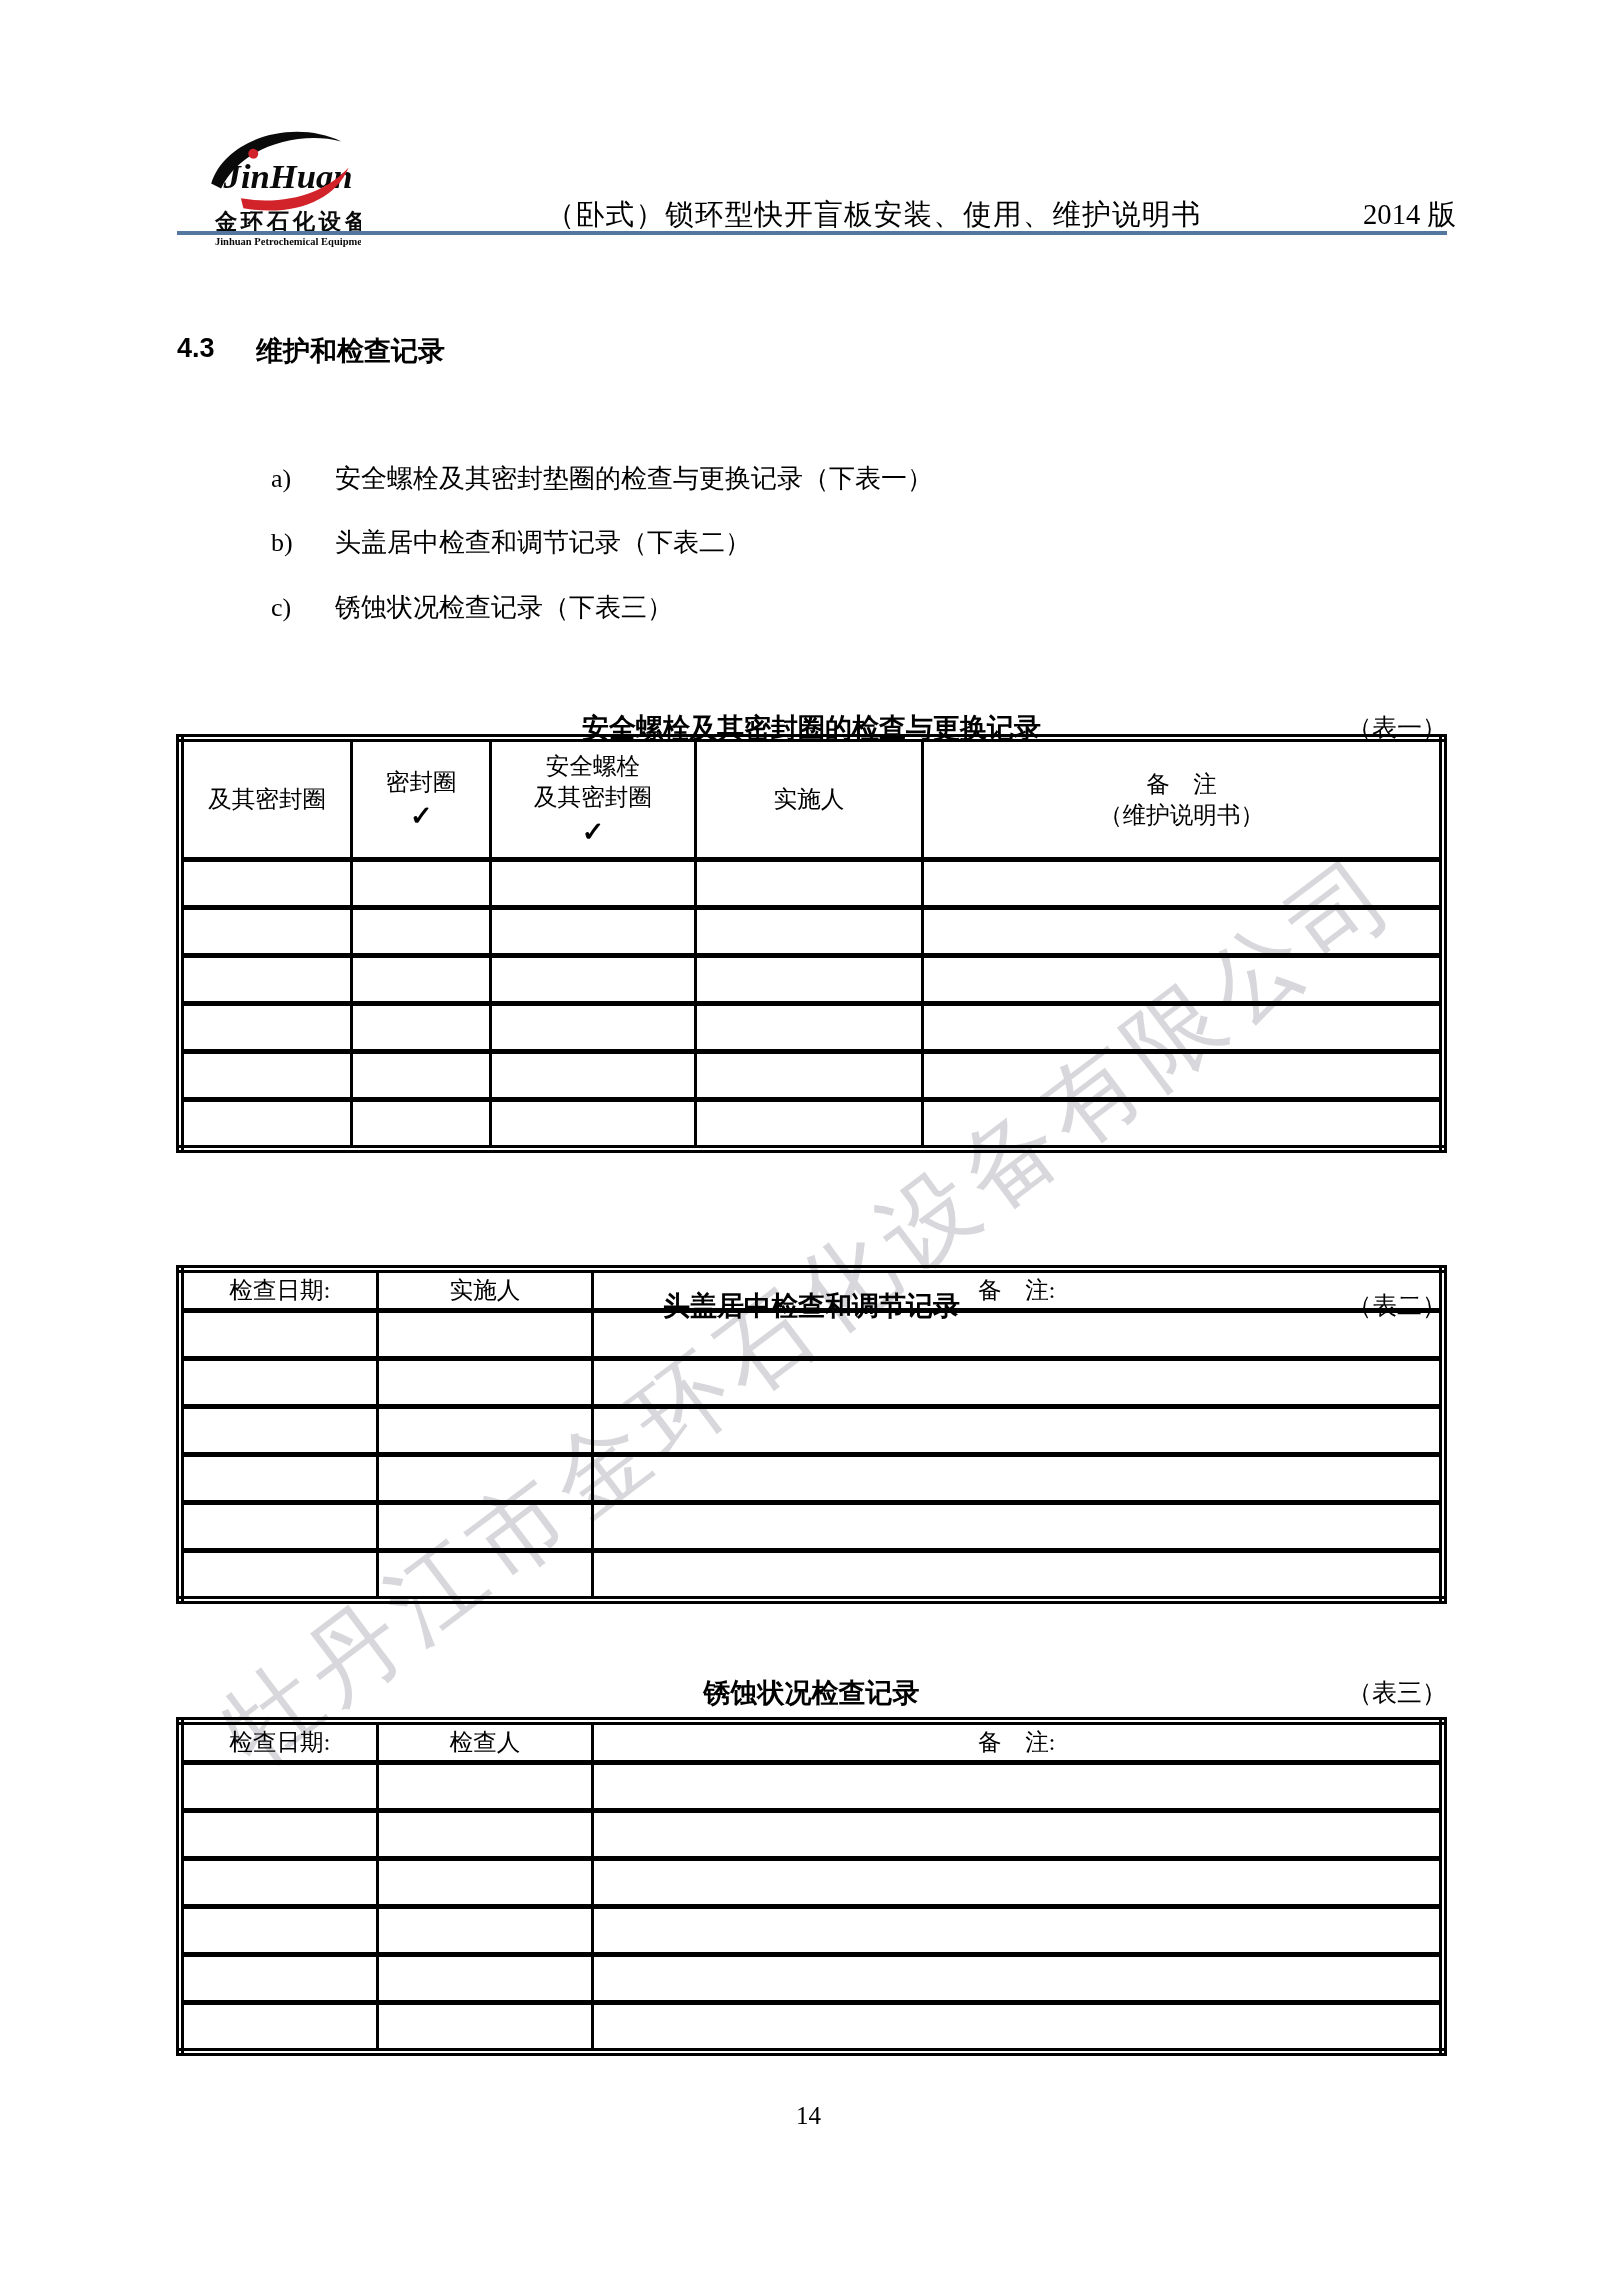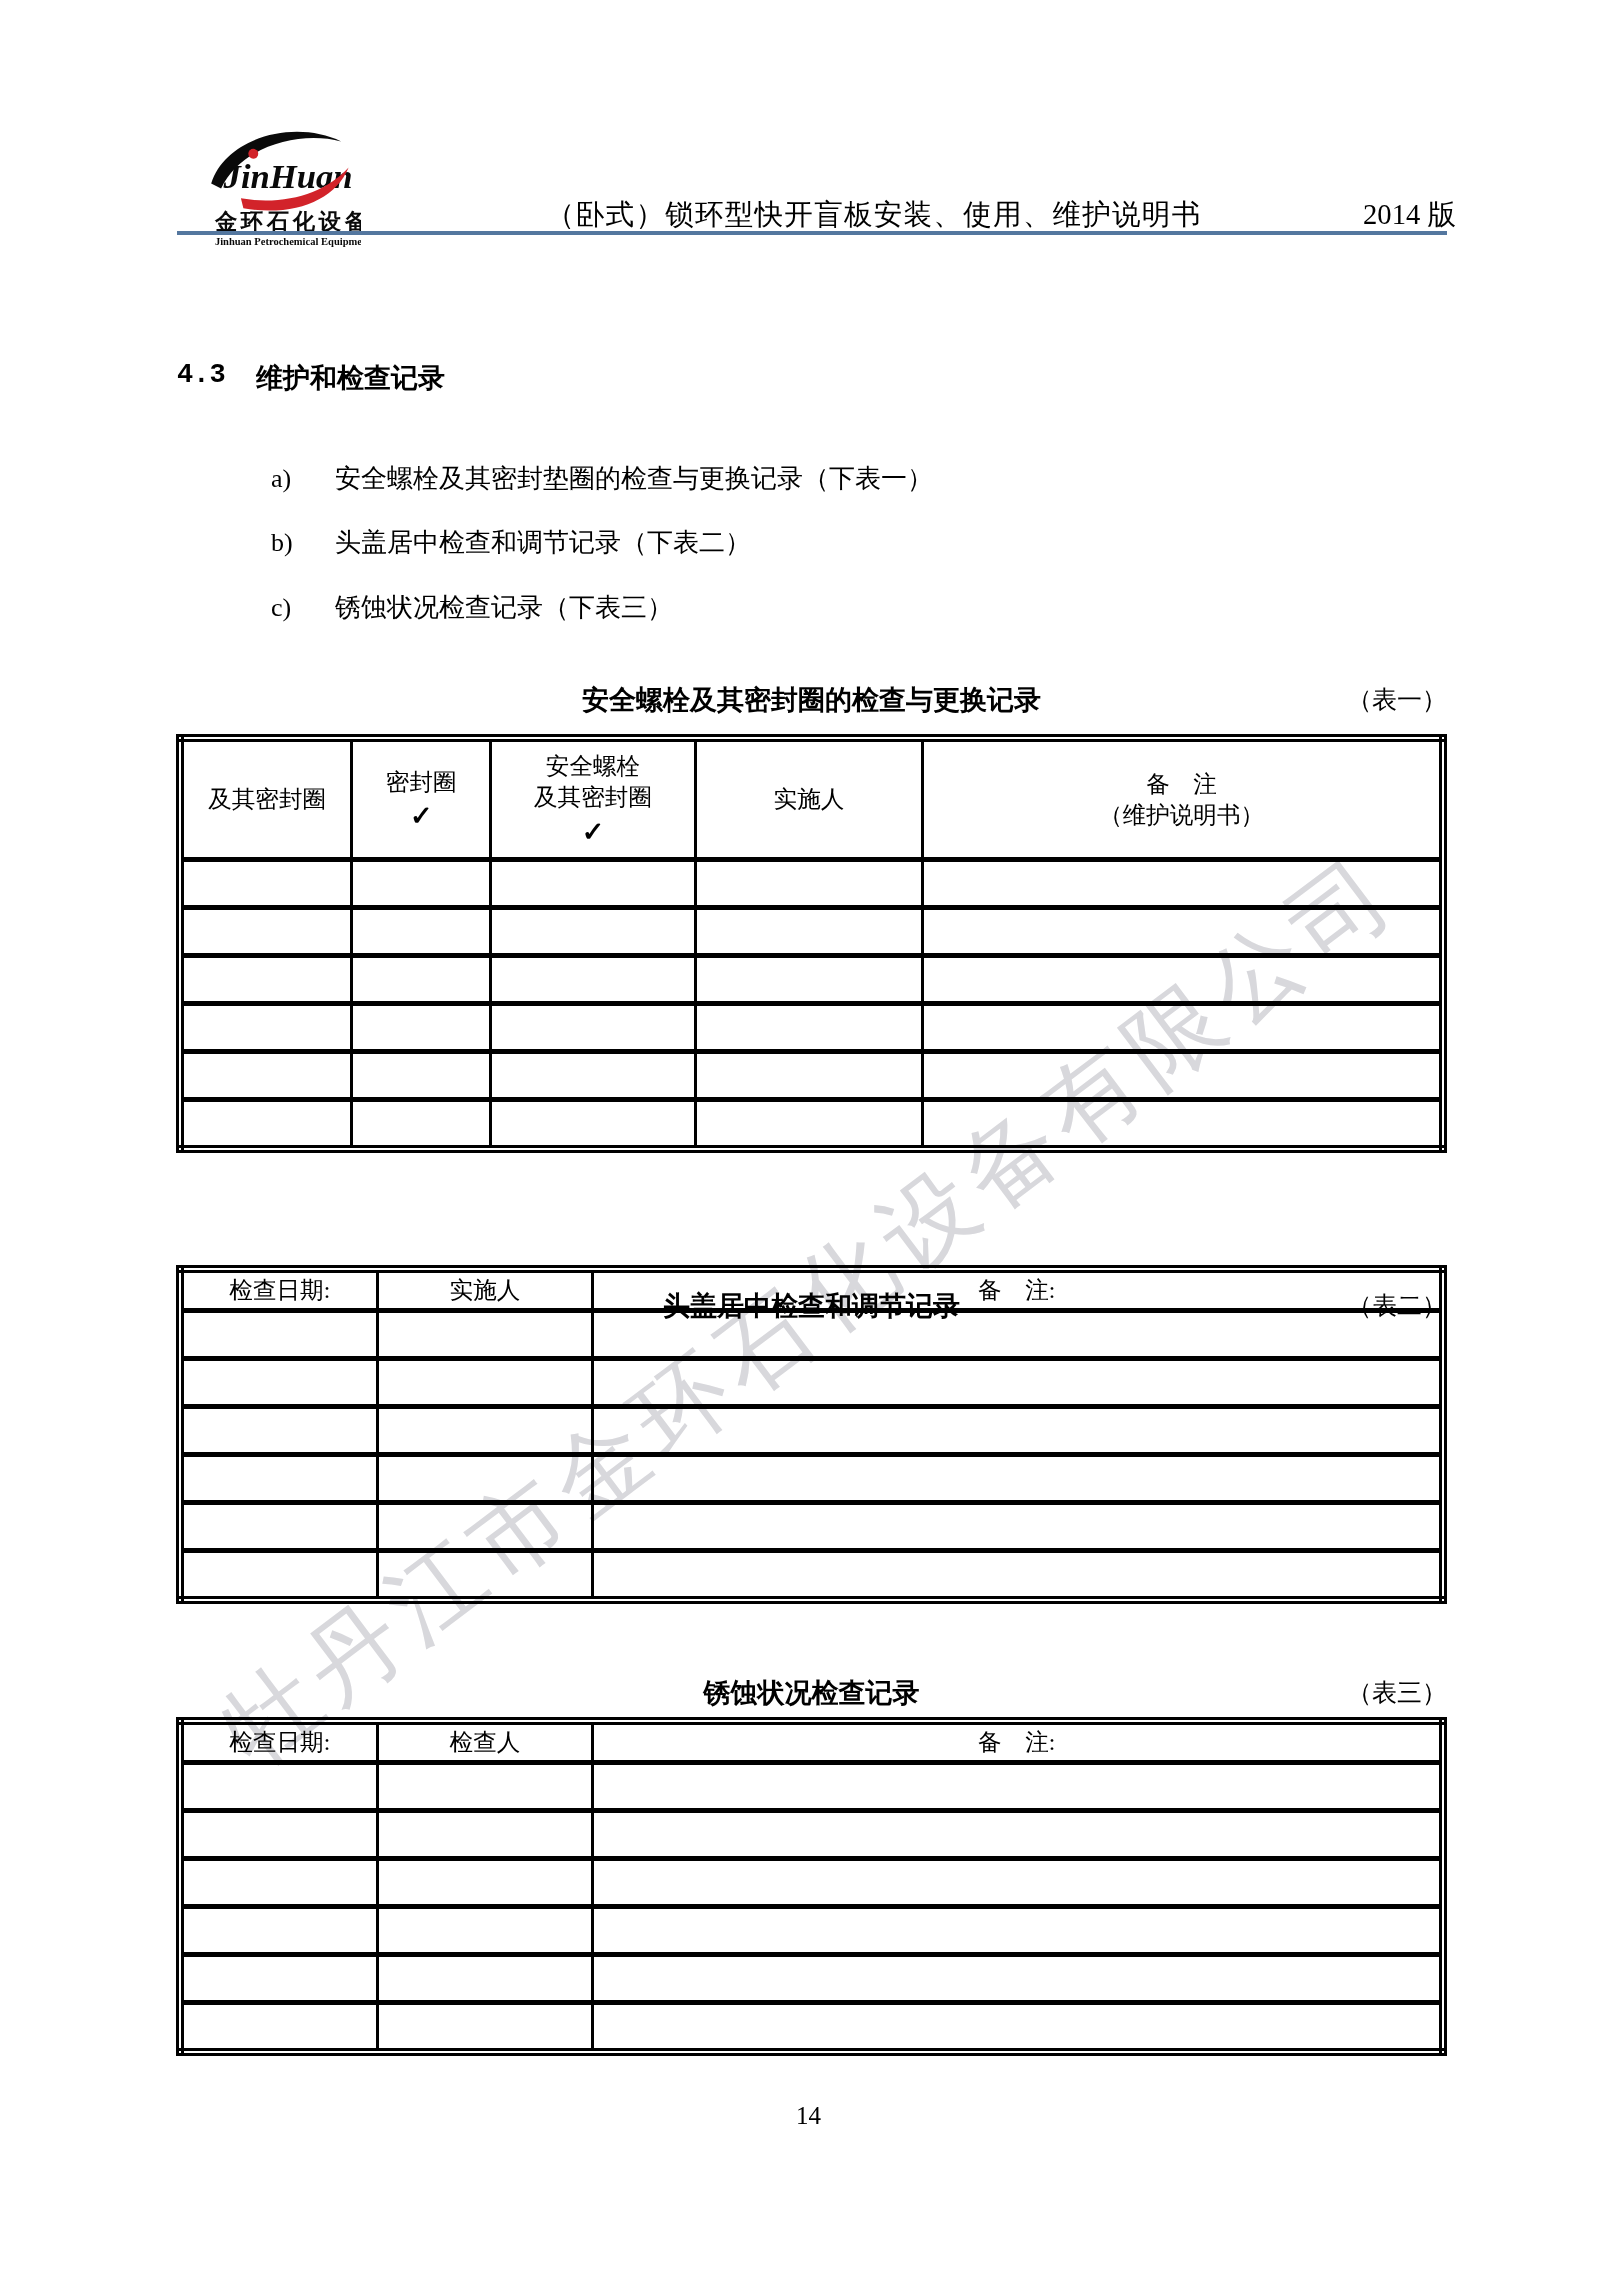--- a/index.html
+++ b/index.html
@@ -15,29 +15,29 @@
     color:#d8d8dc;font-family:"Liberation Serif",serif;
   }
   .layer{position:absolute;inset:0;z-index:1;}
   
   .logo{position:absolute;left:205px;top:119px;}
   .doc-title{position:absolute;left:546px;top:195px;font-size:28.6px;letter-spacing:1.2px;}
   .edition{position:absolute;right:161px;top:195px;font-size:28.6px;margin-left:10px;}
   .header-rule{position:absolute;left:177px;top:231px;width:1270px;height:4.3px;}
   
   .sec-head{position:absolute;left:177px;top:333px;display:flex;
-    font-family:Liberation Mono, monospace;font-weight:bold;font-size:27px;margin-top:27px;}
+    font-family:Liberation Sans, sans-serif;font-weight:bold;font-size:27px;}
   .sec-num{width:79px;}
   .intro{position:absolute;left:256px;top:399px;font-size:26px;}
   .list-item{position:absolute;left:271px;font-size:26px;}
   .li-a{top:461px;} .li-b{top:525px;} .li-c{top:590px;}
   .li-label{display:inline-block;width:64px;}
   
   .tbl-titlebar{position:absolute;left:176px;width:1271px;height:37px;}
-  .tb1{top:682px;text-decoration:underline;} .tb2{top:1288px;} .tb3{top:1675px;}
+  .tb1{top:710px;text-decoration:underline;} .tb2{top:1288px;} .tb3{top:1675px;}
   .tbl-title{position:absolute;left:0;width:100%;text-align:center;
     font-family:"Liberation Sans","DejaVu Sans",sans-serif;font-weight:bold;font-size:27px;}
   .tbl-tag{position:absolute;right:0;top:1.2px;font-size:25px;font-family:"Liberation Serif",serif;}
   
   table.rec{position:absolute;left:176px;width:1271px;border-collapse:collapse;
     table-layout:fixed;border:8px double #000;background:transparent;}
   table.rec th,table.rec td{border:3.1px solid #000;padding:0;}
   table.rec td{border-top-width:5px;height:43px;}
   table.rec th{font-weight:normal;font-size:23.6px;text-align:center;vertical-align:middle;
     font-family:"Liberation Serif","DejaVu Serif",serif;}

